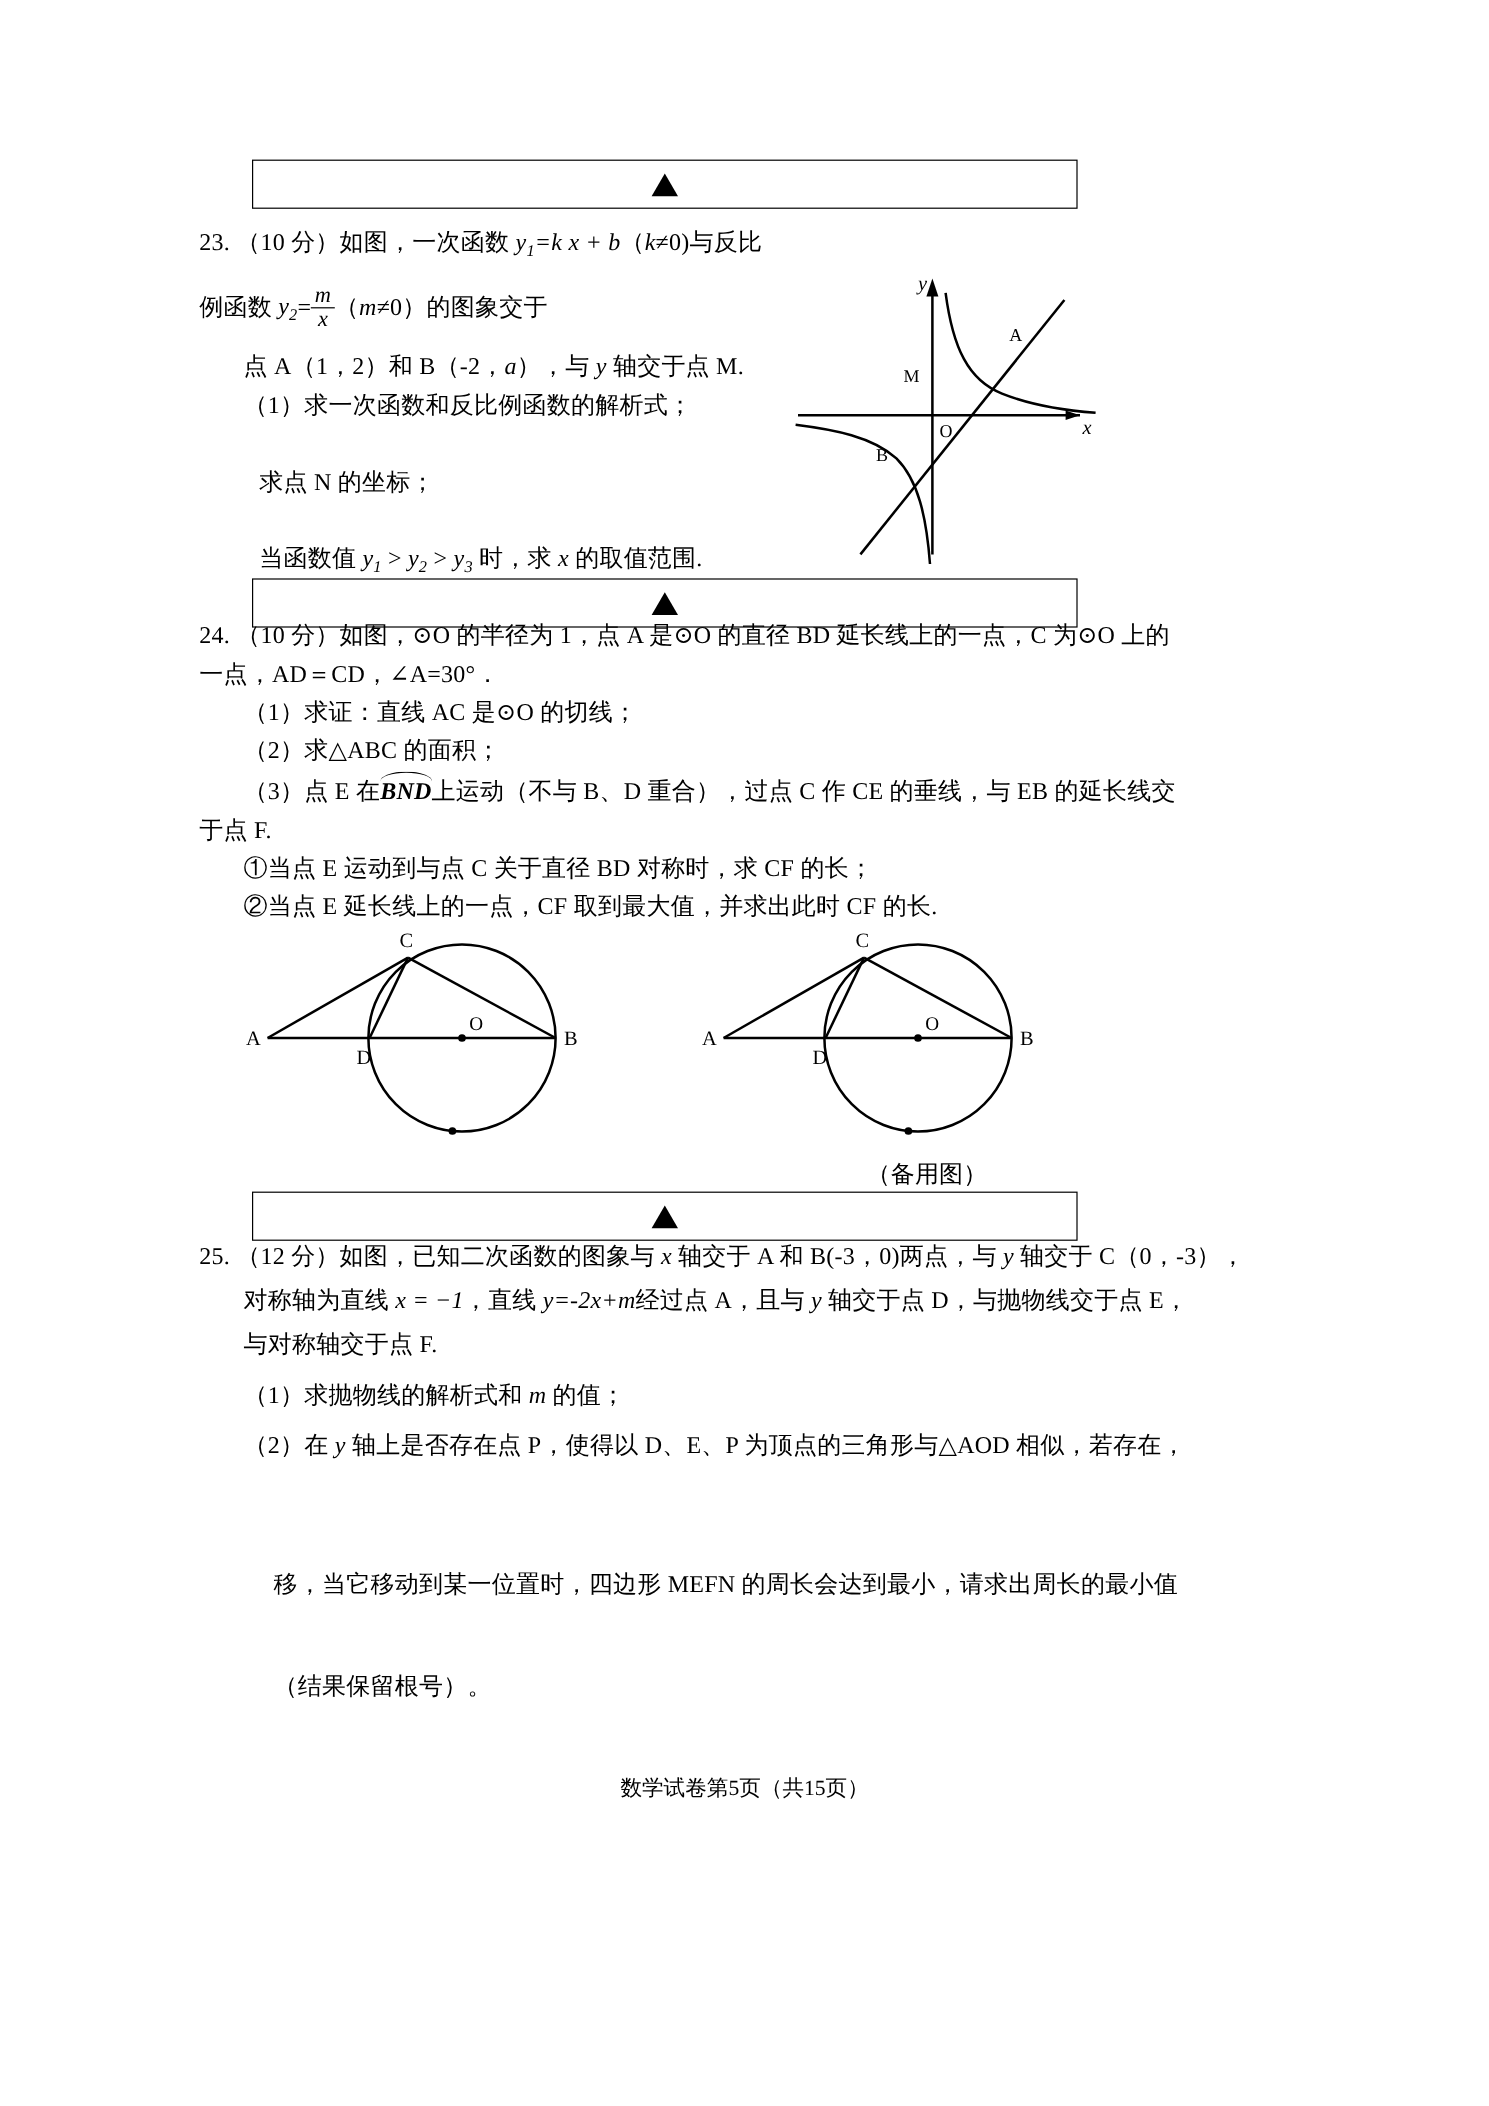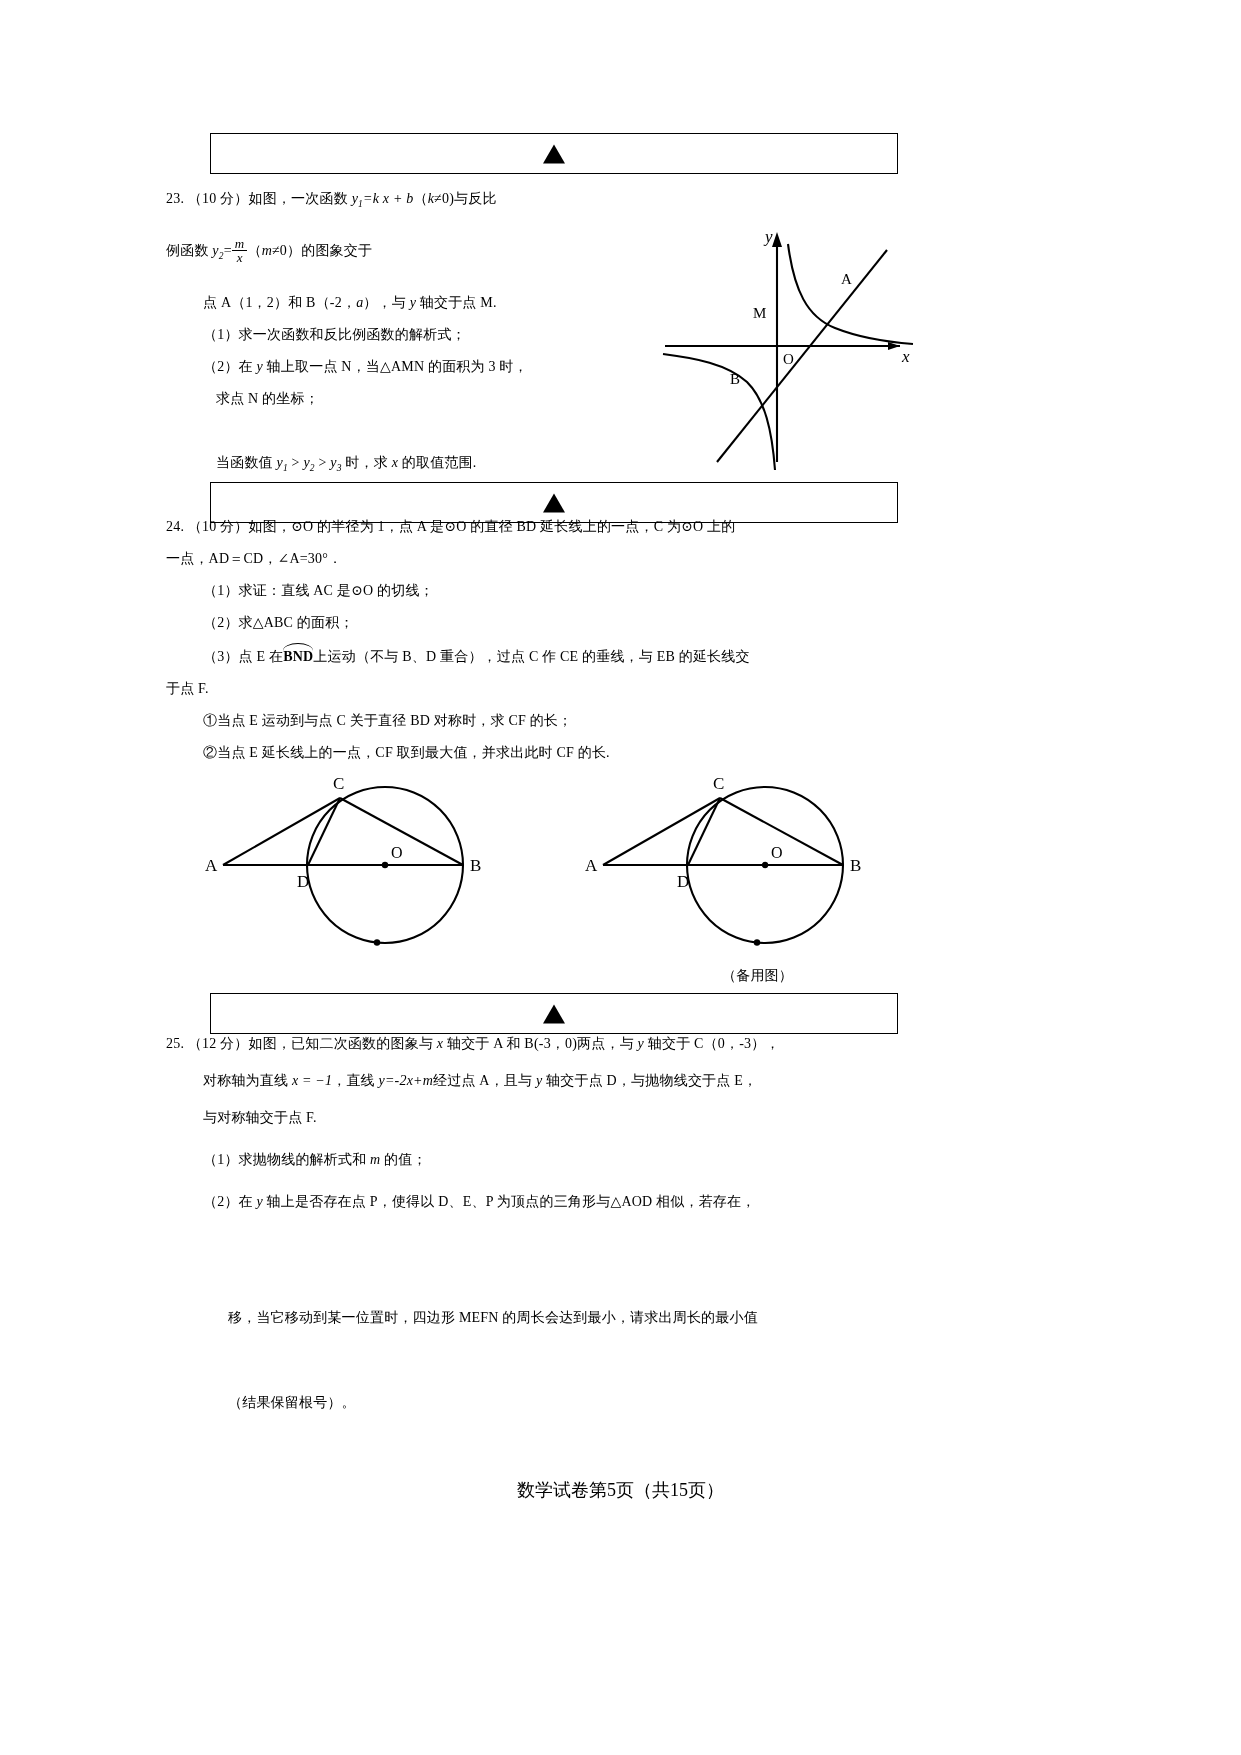--- a/index.html
+++ b/index.html
@@ -35,21 +35,21 @@
     transform: translate(-50%, -50%);
     width: 0; height: 0;
     border-left: 11px solid transparent;
     border-right: 11px solid transparent;
     border-bottom: 19px solid #000;
   }
   
   .txt {
     position: absolute;
     white-space: nowrap;
-    font-size: 14px;
+    font-size: 20px;
     line-height: 1.25;
     letter-spacing: 0.2px;
   }
   .txt-cn { font-family: "Liberation Serif", "DejaVu Serif", serif; }
   .ital { font-style: italic; }
   .sub  { font-size: 0.68em; vertical-align: sub; font-style: italic;}
   .frac {
     display: inline-block;
     vertical-align: middle;
     text-align: center;
@@ -57,20 +57,21 @@
     font-size: 0.93em;
     line-height: 1.03;
     position: relative;
     top: -1px;
   }
   .frac .num { display:block; border-bottom: 1.3px solid #000; padding: 0 3px;}
   .frac .den { display:block; padding: 0 3px;}
   .arcbar {
     position: relative;
     display: inline-block;
+    font-style: italic;
     font-weight: bold;
   }
   .arcbar::before {
     content: "";
     position: absolute;
     left: 0; right: 0;
     top: -5px;
     height: 7px;
     border-top: 1.6px solid #000;
     border-radius: 50% 50% 0 0 / 100% 100% 0 0;
@@ -101,23 +102,20 @@
   <div class="txt txt-cn" style="left:166px; top:238px;">
     <span>例函数 </span><span class="ital">y<span class="sub">2</span></span><span>=</span><span class="frac"><span class="num">m</span><span class="den">x</span></span><span>（</span><span class="ital">m</span><span>≠0）的图象交于</span>
   </div>
 
   <div class="txt txt-cn" style="left:203px; top:294px;">
     <span>点 A（1，2）和 B（-2，</span><span class="ital">a</span><span>），与 </span><span class="ital">y</span><span> 轴交于点 M.</span>
   </div>
 
   <div class="txt txt-cn" style="left:203px; top:326px;">（1）求一次函数和反比例函数的解析式；</div>
 
-  <div class="txt txt-cn" style="left:203px; top:358px;">
-    <span>（2）在 </span><span class="ital">y</span><span> 轴上取一点 N，当△AMN 的面积为 3 时，</span>
-  </div>
 
   <div class="txt txt-cn" style="left:216px; top:390px;">求点 N 的坐标；</div>
 
 
   <div class="txt txt-cn" style="left:216px; top:454px;">
     <span>当函数值 </span><span class="ital">y<span class="sub">1</span></span><span> &gt; </span><span class="ital">y<span class="sub">2</span></span><span> &gt; </span><span class="ital">y<span class="sub">3</span></span><span> 时，求 </span><span class="ital">x</span><span> 的取值范围.</span>
   </div>
 
   <div class="figwrap" style="left:655px; top:222px; width:270px; height:250px;">
     <svg width="270" height="250" viewBox="0 0 270 250">

